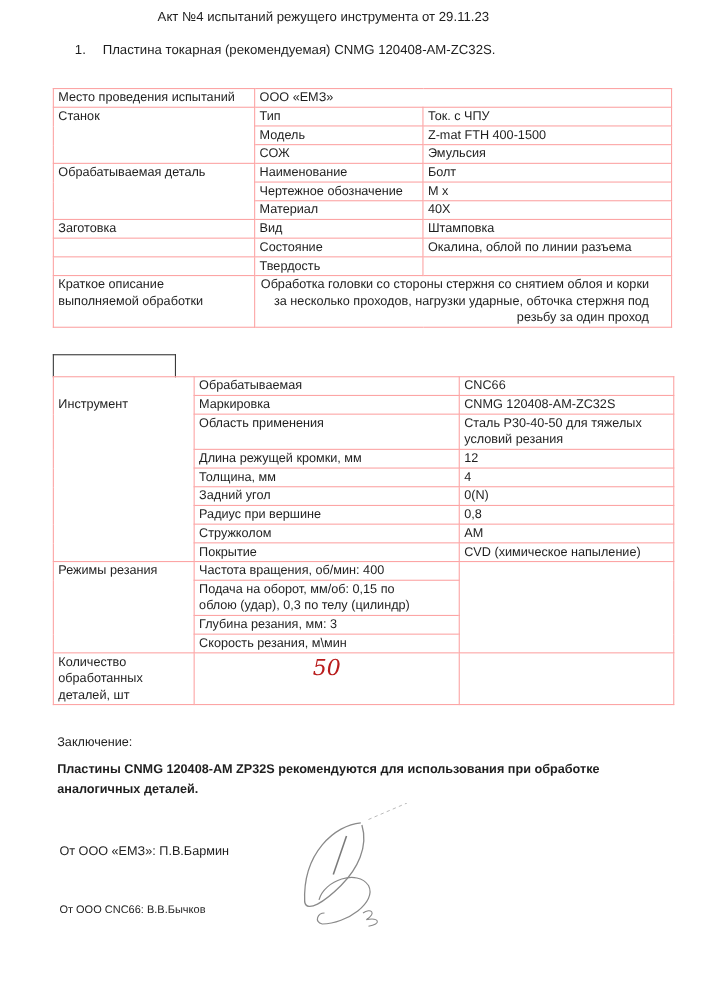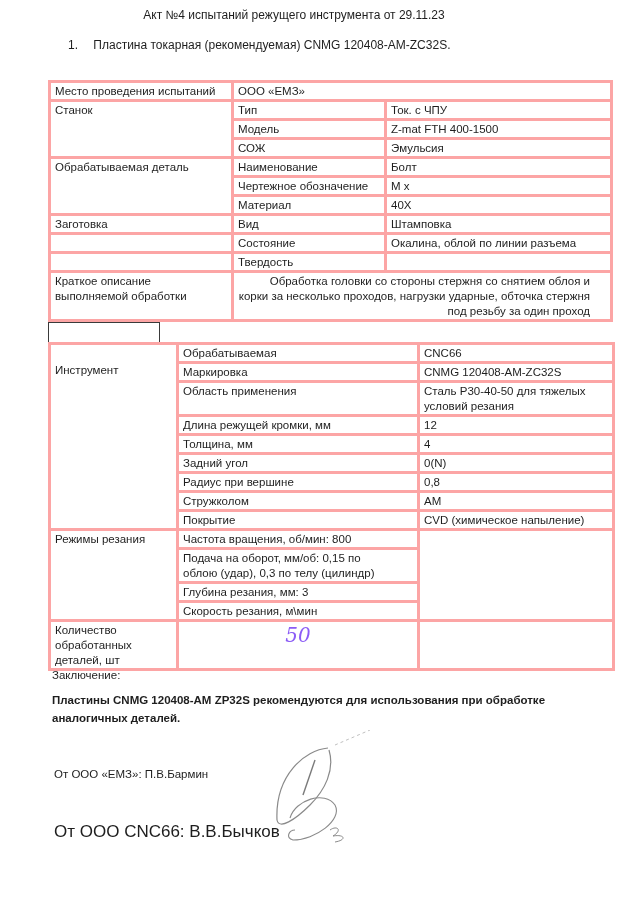--- a/index.html
+++ b/index.html
@@ -2,31 +2,31 @@
 <html><head>
 <meta charset="utf-8">
 <style>
   html, body { margin: 0; padding: 0; background: #ffffff; }
   body { width: 638px; height: 898px; position: relative; overflow: hidden;
          font-family: "Liberation Sans", sans-serif; color: #1e1e1e; font-size: 11.5px; }
   .title { position: absolute; top: 8px; left: 0; width: 588px; text-align: center; font-size: 12px; }
   .item1 { position: absolute; top: 38px; left: 68px; font-size: 12px; }
   .item1 .num { display: inline-block; width: 22px; }
   table { border-collapse: collapse; position: absolute; table-layout: fixed; }
-  td { border: 3px solid #fca5a5; padding: 1px 4px 0 4px; vertical-align: top; line-height: 15px; font-size: 11.5px; }
+  td { border: 1px solid #fca5a5; padding: 1px 4px 0 4px; vertical-align: top; line-height: 15px; font-size: 11.5px; }
   #t1 { top: 80px; left: 48px; width: 562px; }
   #t1 td { height: 15px; }
   #t2 { top: 342px; left: 48px; width: 564px; }
   #t2 td { height: 15px; }
   .topbox { position: absolute; top: 322px; left: 48px; width: 110px; height: 20px; border: 1px solid #3a3a3a; border-bottom: none; }
-  .handwritten { font-family: "DejaVu Serif", serif; font-style: italic; font-size: 20px; color: #8b5cf6; text-align: center; padding-top: 6px; }
+  .handwritten { font-family: "DejaVu Serif", serif; font-style: italic; font-size: 20px; color: #b91c1c; text-align: center; padding-top: 6px; }
   .concl-label { position: absolute; top: 669px; left: 52px; font-size: 11.5px; }
   .concl-text { position: absolute; top: 691px; left: 52px; width: 540px; font-size: 11.5px; font-weight: bold; line-height: 18px; }
   .sign1 { position: absolute; top: 768px; left: 54px; font-size: 11.5px; }
-  .sign2 { position: absolute; top: 822px; left: 54px; font-size: 17px; }
+  .sign2 { position: absolute; top: 822px; left: 54px; font-size: 10px; }
   .signature { position: absolute; top: 730px; left: 255px; width: 120px; height: 120px; }
 </style>
 </head>
 <body>
 
 <div class="title">Акт №4 испытаний режущего инструмента от 29.11.23</div>
 <div class="item1">
   <span class="num">1.</span>
   <span>Пластина токарная (рекомендуемая) CNMG 120408-AM-ZC32S.</span>
 </div>
@@ -132,21 +132,21 @@
   <tr>
     <td>Стружколом</td>
     <td>AM</td>
   </tr>
   <tr>
     <td>Покрытие</td>
     <td>CVD (химическое напыление)</td>
   </tr>
   <tr>
     <td rowspan="4">Режимы резания</td>
-    <td>Частота вращения, об/мин: 800</td>
+    <td>Частота вращения, об/мин: 400</td>
     <td rowspan="4"></td>
   </tr>
   <tr>
     <td style="padding-right:40px;margin-left:48px;">Подача на оборот, мм/об: 0,15 по облою (удар), 0,3 по телу (цилиндр)</td>
   </tr>
   <tr>
     <td>Глубина резания, мм: 3</td>
   </tr>
   <tr>
     <td>Скорость резания, м\мин</td>

